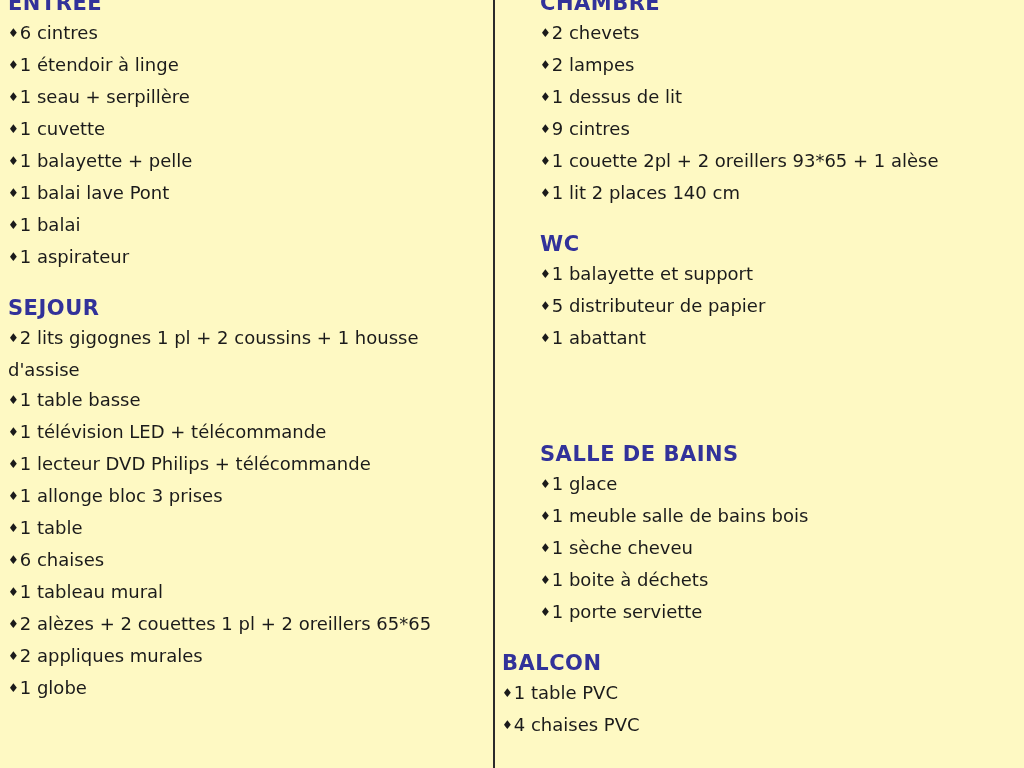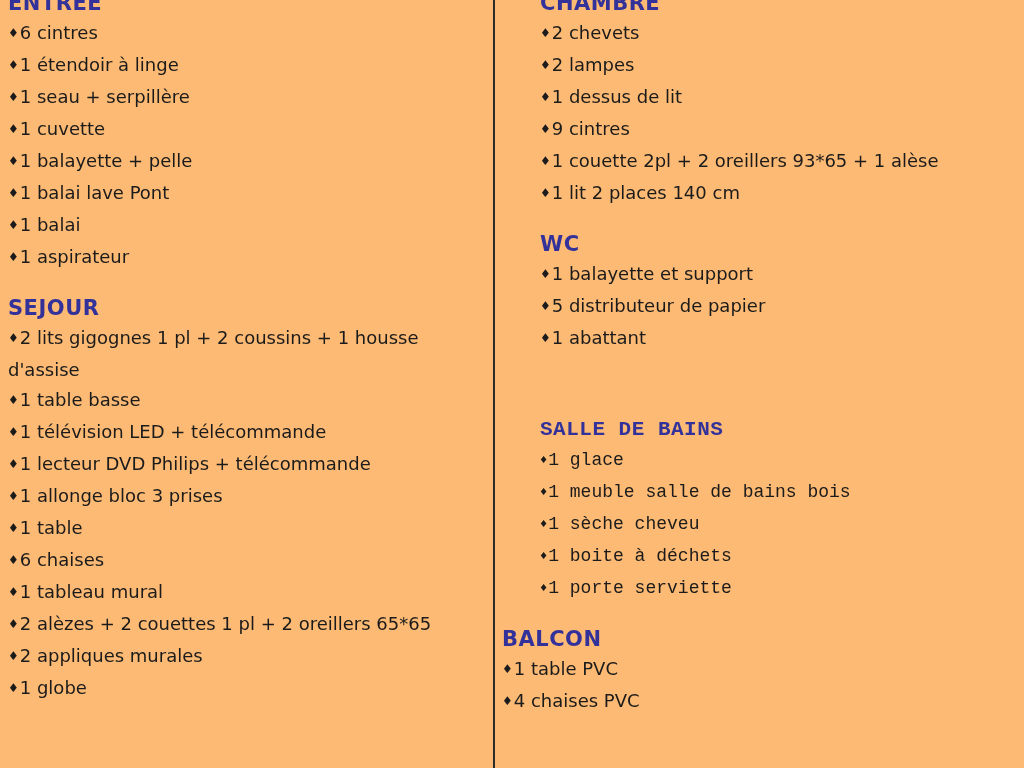--- a/index.html
+++ b/index.html
@@ -11,21 +11,21 @@
     height: 768px;
     overflow: hidden;
     background: #fcfcfc;
     font-family: "DejaVu Sans", sans-serif;
   }
   .page {
     position: relative;
     width: 1024px;
     height: 768px;
     overflow: hidden;
-    background: #fdba74;
+    background: #fef9c3;
   }
   .divider {
     position: absolute;
     top: 0;
     bottom: 0;
     left: 493px;
     width: 2px;
     background: #2b2b2b;
   }
   .col {
@@ -36,21 +36,21 @@
     left: 8px;
     width: 478px;
   }
   .col-right {
     left: 502px;
     width: 518px;
   }
   .section { margin: 0; }
   .section.indent { padding-left: 38px; }
   .gap-1 { margin-top: 19px; }
-  .gap-2 { margin-top: 60px; font-family: Liberation Mono, monospace; }
+  .gap-2 { margin-top: 84px; }
   .heading {
     font-size: 21px;
     line-height: 30px;
     font-weight: bold;
     color: #32329a;
     letter-spacing: 0.5px;
     white-space: nowrap;
   }
   .item {
     font-size: 18px;

